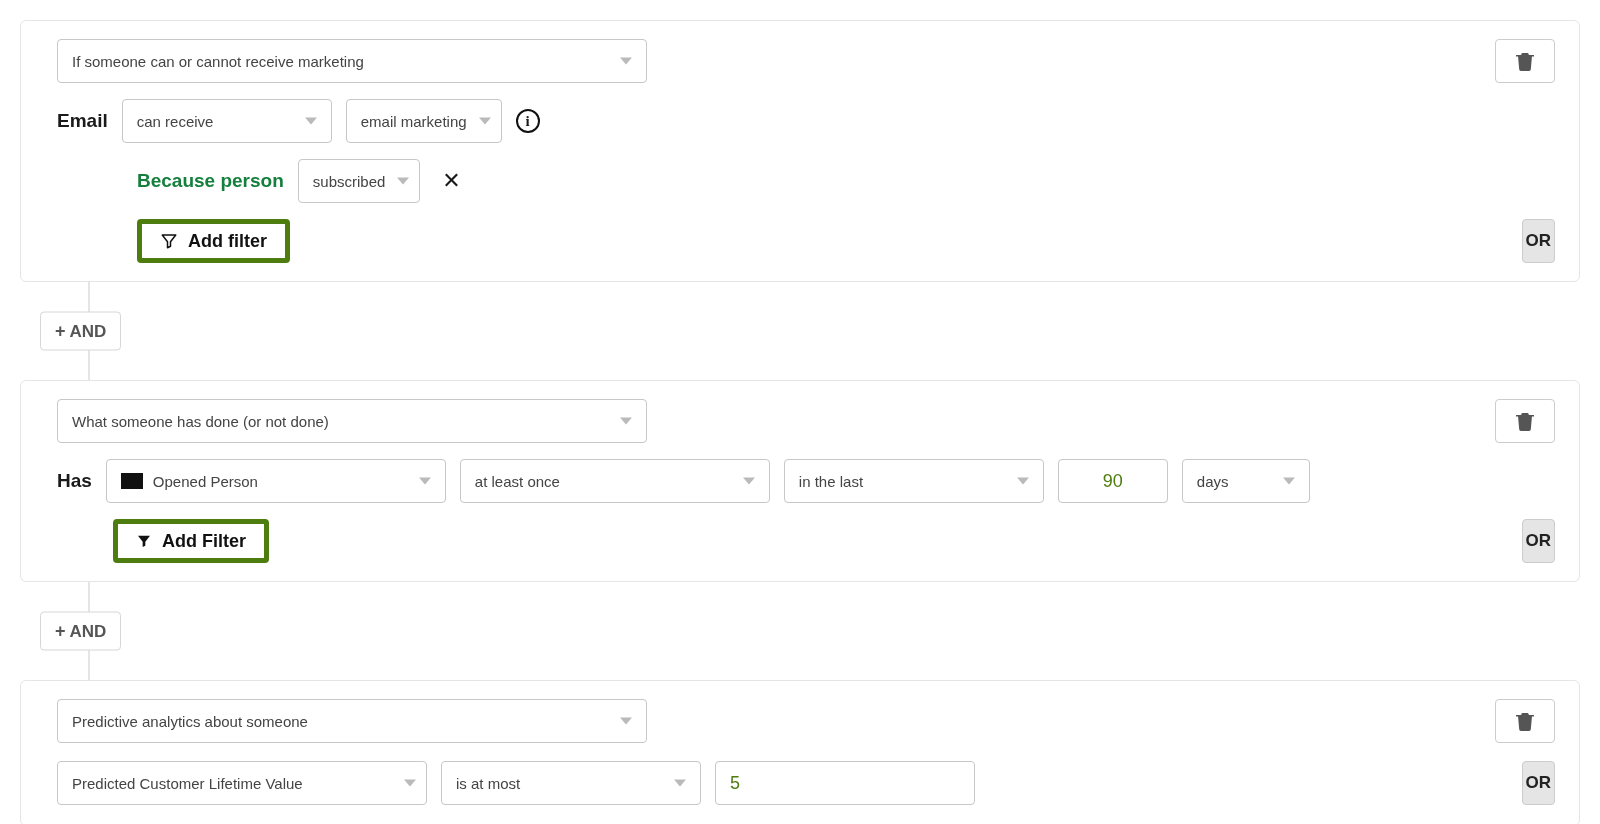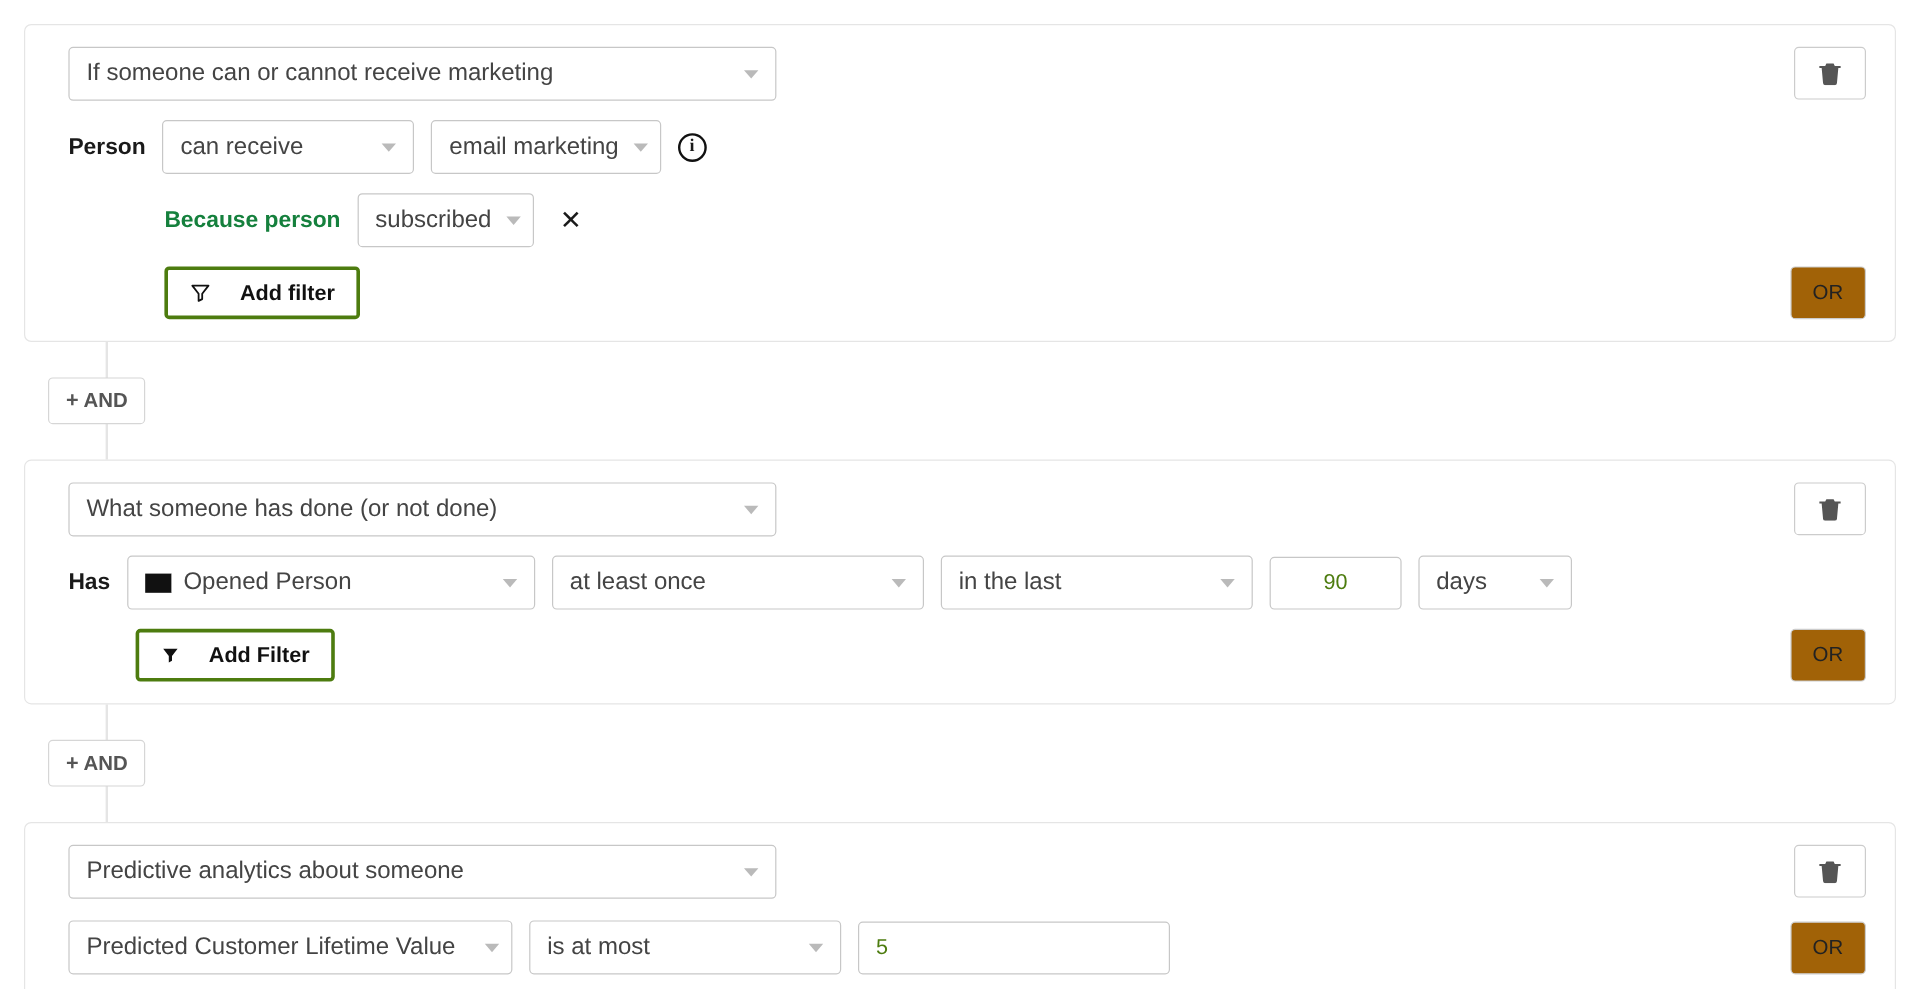--- a/index.html
+++ b/index.html
@@ -57,21 +57,21 @@
       display: flex;
       align-items: flex-start;
       justify-content: space-between;
       gap: 20px;
     }
     .dropdown {
       border: 1px solid #c7c7c7;
       border-radius: 4px;
       padding: 10px 40px 10px 14px;
       background: #fff;
-      font-size: 20px;
+      font-size: 15px;
       color: #444;
       position: relative;
       display: inline-flex;
       align-items: center;
       cursor: pointer;
       min-height: 44px;
     }
     .dropdown.wide { width: 590px; }
     .dropdown .caret {
       position: absolute;
@@ -106,42 +106,42 @@
       background: #fff;
       display: inline-flex;
       align-items: center;
       justify-content: center;
       cursor: pointer;
     }
     .or-btn {
       border: 1px solid #ccc;
       border-radius: 4px;
       height: 44px;
-      padding: 0 18px;
-      font-weight: 400;
+      padding: 0 3px;
+      font-weight: 700;
       font-size: 17px;
       color: #222;
-      background: #a16207;
+      background: #e5e5e5;
       display: inline-flex;
       align-items: center;
       justify-content: center;
       cursor: pointer;
     }
     .add-filter-btn {
-      border: 3px solid #4d7c0f;
+      border: 5px solid #4d7c0f;
       border-radius: 4px;
       height: 44px;
       padding: 0 18px;
       font-weight: 700;
       font-size: 18px;
       color: #111;
       background: #fff;
       display: inline-flex;
       align-items: center;
-      gap: 24px;
+      gap: 10px;
       cursor: pointer;
     }
     .bottom-row {
       display: flex;
       justify-content: space-between;
       align-items: center;
       margin-top: 16px;
     }
     .text-input {
       border: 1px solid #c7c7c7;
@@ -201,21 +201,21 @@
       <span class="caret"></span>
     </div>
     <button class="icon-btn">
       <svg width="18" height="20" viewBox="0 0 18 20">
         <path d="M2 5h14l-1.2 13.2A1.8 1.8 0 0 1 13 20H5a1.8 1.8 0 0 1-1.8-1.8L2 5zm4-3h6l1 2H5l1-2zM0 4h18v1.6H0z" fill="#555"></path>
       </svg>
     </button>
   </div>
 
   <div class="row mt">
-    <span class="label-text">Person</span>
+    <span class="label-text">Email</span>
     <div class="dropdown" style="width:210px">
       <span>can receive</span>
       <span class="caret"></span>
     </div>
     <div class="dropdown" style="padding-right:34px">
       <span>email marketing</span>
       <span class="caret" style="right:10px"></span>
     </div>
     <span class="info-circle">i</span>
   </div>

